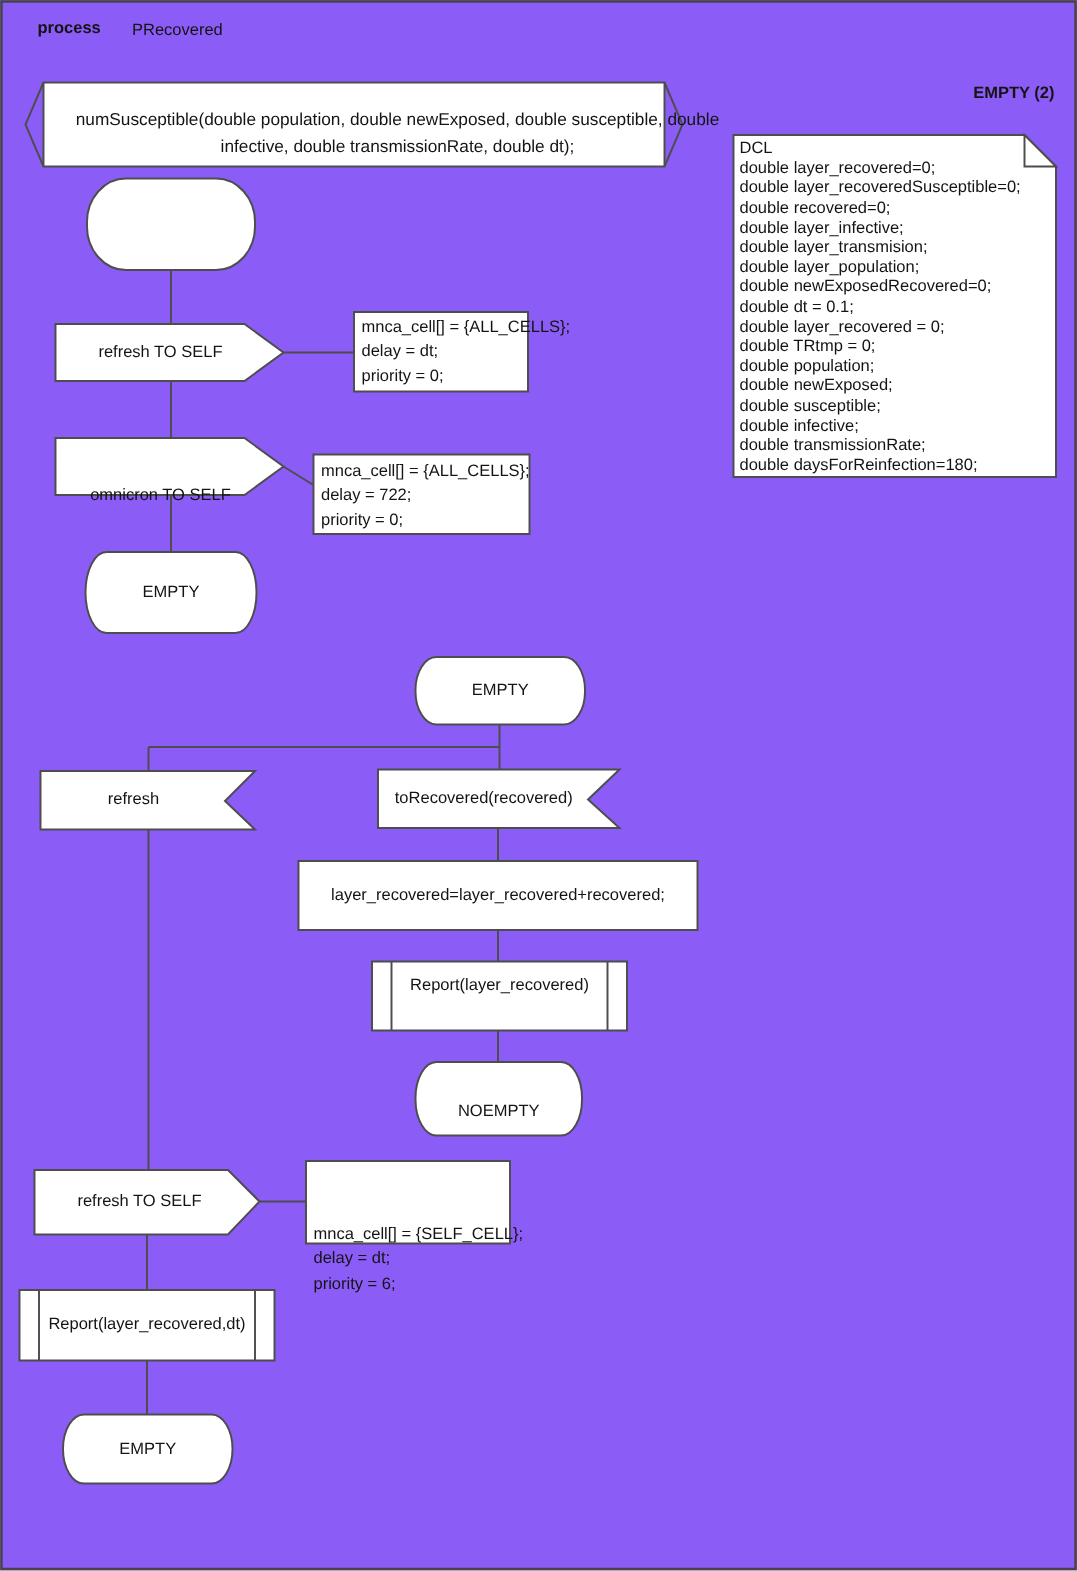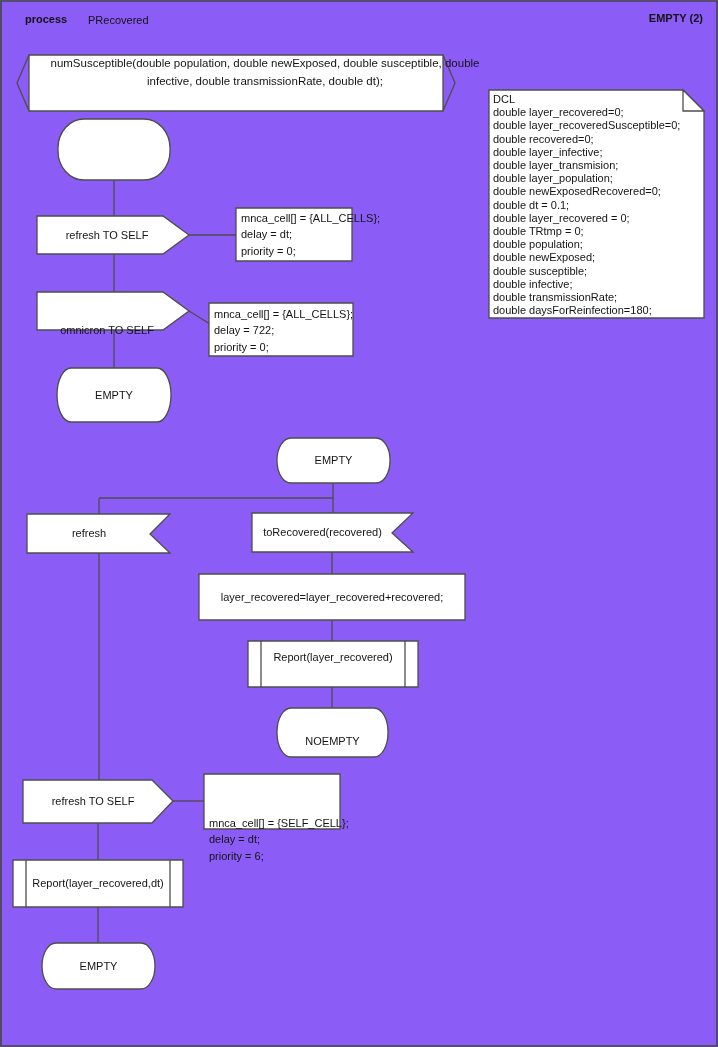--- a/index.html
+++ b/index.html
@@ -11,21 +11,21 @@
   svg.shapes{position:absolute;left:0;top:0;width:718px;height:1047px;}
   svg.shapes *{vector-effect:non-scaling-stroke;}
   .lbl{
     position:absolute;display:flex;align-items:center;justify-content:center;
     text-align:center;font-size:11px;color:#141414;line-height:1.3;
     pointer-events:none;white-space:nowrap;
   }
   .wrapped{white-space:normal;}
   .hdr{position:absolute;font-size:11px;color:#141414;white-space:nowrap;}
   .bold{font-weight:700;}
-  .semibold{font-weight:600;}
+  .semibold{font-weight:600;margin-top:44px;}
   .note-text{
     position:absolute;font-size:11px;line-height:16.4px;color:#141414;
     white-space:nowrap;pointer-events:none;
   }
   .dcl-text{
     position:absolute;font-size:11px;line-height:13.2px;color:#141414;
     white-space:nowrap;pointer-events:none;
   }
   .sig{font-size:11.5px;line-height:18px;padding:0 14px;box-sizing:border-box;}
 </style>
@@ -101,21 +101,21 @@
       <line x1="170" y1="860" x2="170" y2="907"></line>
     </g>
 
     <rect x="42" y="943" width="113" height="46" rx="14" ry="23" fill="#fff"></rect>
   </svg>
 
   <span class="hdr bold" style="left:25px;top:13px;">process</span>
   <span class="hdr" style="left:88px;top:14px;">PRecovered</span>
   <span class="hdr semibold" style="right:15px;top:12px;">EMPTY (2)</span>
 
-  <div class="lbl wrapped sig" style="left:29px;top:44px;width:472px;height:56px;">numSusceptible(double population, double newExposed, double susceptible, double infective, double transmissionRate, double dt);</div>
+  <div class="lbl wrapped sig" style="left:29px;top:61px;width:472px;height:56px;">numSusceptible(double population, double newExposed, double susceptible, double infective, double transmissionRate, double dt);</div>
 
   <div class="dcl-text" style="left:493px;top:93px;">
       <div>DCL</div>
       <div>double layer_recovered=0;</div>
       <div>double layer_recoveredSusceptible=0;</div>
       <div>double recovered=0;</div>
       <div>double layer_infective;</div>
       <div>double layer_transmision;</div>
       <div>double layer_population;</div>
       <div>double newExposedRecovered=0;</div>

